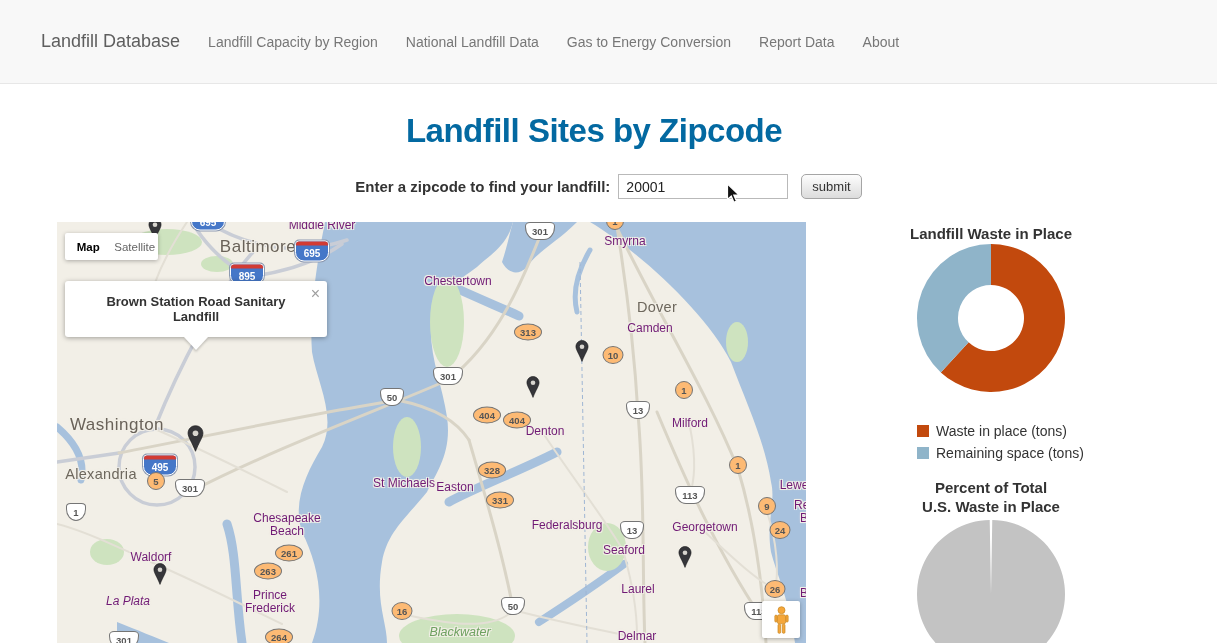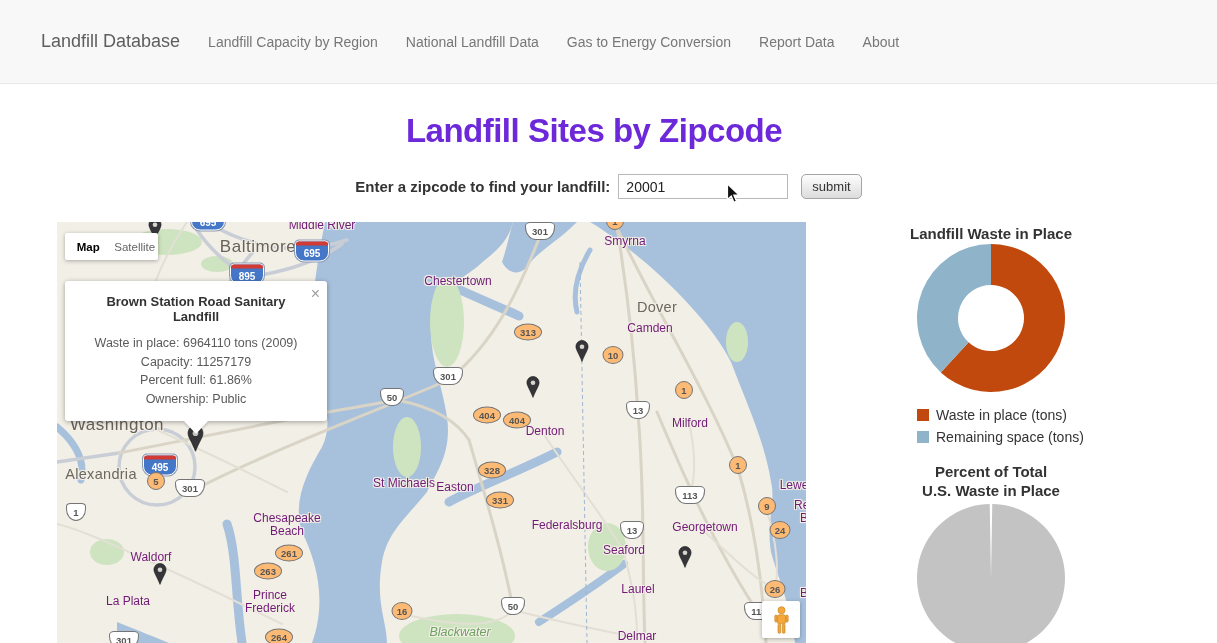--- a/index.html
+++ b/index.html
@@ -8,21 +8,21 @@
 
   
   .navbar { position:absolute; left:0; top:0; width:1217px; height:84px;
     background:#f8f8f8; border-bottom:1px solid #e7e7e7; display:flex; align-items:center; }
   .brand { margin-left:41px; font-size:18px; color:#5e5e5e; text-decoration:none; cursor:pointer; }
   .nav-items { list-style:none; display:flex; margin-left:14px; }
   .nav-items a { display:block; padding:10px 14px; font-size:14px; color:#777; text-decoration:none; cursor:pointer; }
 
   
   .page-title { position:absolute; top:112px; left:0; width:1188px; text-align:center;
-    font-size:33px; font-weight:bold; color:#6d28d9; letter-spacing:-0.5px; }
+    font-size:33px; font-weight:bold; color:#0369a1; letter-spacing:-0.5px; }
   .zip-form { position:absolute; top:174px; left:0; width:1217px; text-align:center; }
   .zip-form label { font-size:15px; font-weight:bold; color:#333; margin-right:8px; vertical-align:middle; }
   .zip-form input { width:170px; height:25px; border:1px solid #b9b9b9; font-size:14px;
     padding:0 7px; vertical-align:middle; background:#fff; color:#222; }
   .zip-form button { margin-left:13px; height:25px; padding:3px 10px; font-size:13px; color:#333;
     background:linear-gradient(#fdfdfd,#dcdcdc); border:1px solid #a5a5a5; border-radius:5px; vertical-align:middle; cursor:pointer; }
 
   
   #map { position:absolute; left:57px; top:222px; width:749px; height:421px; overflow:hidden;
     background:#f2efe7; cursor:grab; }
@@ -57,21 +57,21 @@
   .iw-tail { position:absolute; left:119px; bottom:-13px; width:0; height:0;
     border-left:12px solid transparent; border-right:12px solid transparent; border-top:13px solid #fff;
     filter:drop-shadow(0 2px 1px rgba(0,0,0,.18)); }
   .pegman-box { position:absolute; left:705px; top:379px; width:38px; height:37px; background:#fff;
     border-radius:2px; box-shadow:0 1px 4px rgba(0,0,0,.3); display:flex; align-items:center; justify-content:center; cursor:pointer; }
 
   
   #charts { position:absolute; left:891px; top:222px; width:200px; }
   .chart-title { font-size:15px; font-weight:bold; color:#333; text-align:center; line-height:19px; }
   #chart1-title { margin-top:2px; }
-  #legend { margin-top:10px; padding-left:26px; }
+  #legend { margin-top:26px; padding-left:26px; }
   .legend-row { display:flex; align-items:center; margin-bottom:6px; }
   .legend-swatch { width:12px; height:12px; margin-right:7px; flex:none; }
   .legend-label { font-size:14px; color:#333; }
   #chart2-title { margin-top:17px; }
 
   #cursor { position:absolute; left:726px; top:183px; z-index:50; pointer-events:none; }
 </style>
 </head>
 <body>
 
@@ -177,21 +177,21 @@
       <div class="map-label town" style="left: 347px; top: 261px;">St Michaels</div>
       <div class="map-label town" style="left: 398px; top: 265px;">Easton</div>
       <div class="map-label town" style="left: 488px; top: 209px;">Denton</div>
       <div class="map-label town" style="left: 633px; top: 201px;">Milford</div>
       <div class="map-label town" style="left: 510px; top: 303px;">Federalsburg</div>
       <div class="map-label town" style="left: 648px; top: 305px; text-align: right;">Georgetown</div>
       <div class="map-label town" style="left: 567px; top: 328px;">Seaford</div>
       <div class="map-label town" style="left: 581px; top: 367px;">Laurel</div>
       <div class="map-label town" style="left: 580px; top: 414px;">Delmar</div>
       <div class="map-label town" style="left: 94px; top: 335px;">Waldorf</div>
-      <div class="map-label town" style="left: 71px; top: 379px;">La Plata</div>
+      <div class="map-label town" style="left: 71px; top: 379px; font-style: italic;">La Plata</div>
       <div class="map-label town" style="left: 213px; top: 373px;">Prince</div>
       <div class="map-label town" style="left: 213px; top: 386px;">Frederick</div>
       <div class="map-label town" style="left: 740px; top: 263px;">Lewes</div>
       <div class="map-label town" style="left: 763px; top: 283px;">Rehoboth</div>
       <div class="map-label town" style="left: 760px; top: 296px;">Beach</div>
       <div class="map-label town" style="left: 765px; top: 371px;">Bethany</div>
       <div class="map-label area" style="left: 403px; top: 410px;">Blackwater</div>
       <div class="shield i" style="width: 34px; height: 21px; left: 255px; top: 29px;">695</div>
       <div class="shield i" style="width: 34px; height: 21px; left: 151px; top: -2px;">695</div>
       <div class="shield i" style="width: 34px; height: 21px; left: 190px; top: 52px;">895</div>
@@ -251,26 +251,20 @@
     </div>
 
   <div class="map-control">
     <div class="seg sel">Map</div>
     <div class="seg unsel">Satellite</div>
   </div>
 
   <div class="info-window">
     <div class="iw-close">×</div>
     <div class="iw-title">Brown Station Road Sanitary Landfill</div>
-    <div class="iw-body" id="iw-body">
-        <div>Waste in place: 6964110 tons (2009)</div>
-        <div>Capacity: 11257179</div>
-        <div>Percent full: 61.86%</div>
-        <div>Ownership: Public</div>
-      </div>
     <div class="iw-tail"></div>
   </div>
 
   <div class="pegman-box">
     <svg width="17" height="28" viewBox="0 0 24 40">
       <g fill="#f5a73b" stroke="#c8871f" stroke-width="1">
         <circle cx="12" cy="6" r="5"></circle>
         <rect x="6" y="12.5" width="12" height="13" rx="3"></rect>
         <rect x="2.5" y="13" width="3.2" height="10" rx="1.5"></rect>
         <rect x="18.3" y="13" width="3.2" height="10" rx="1.5"></rect>

